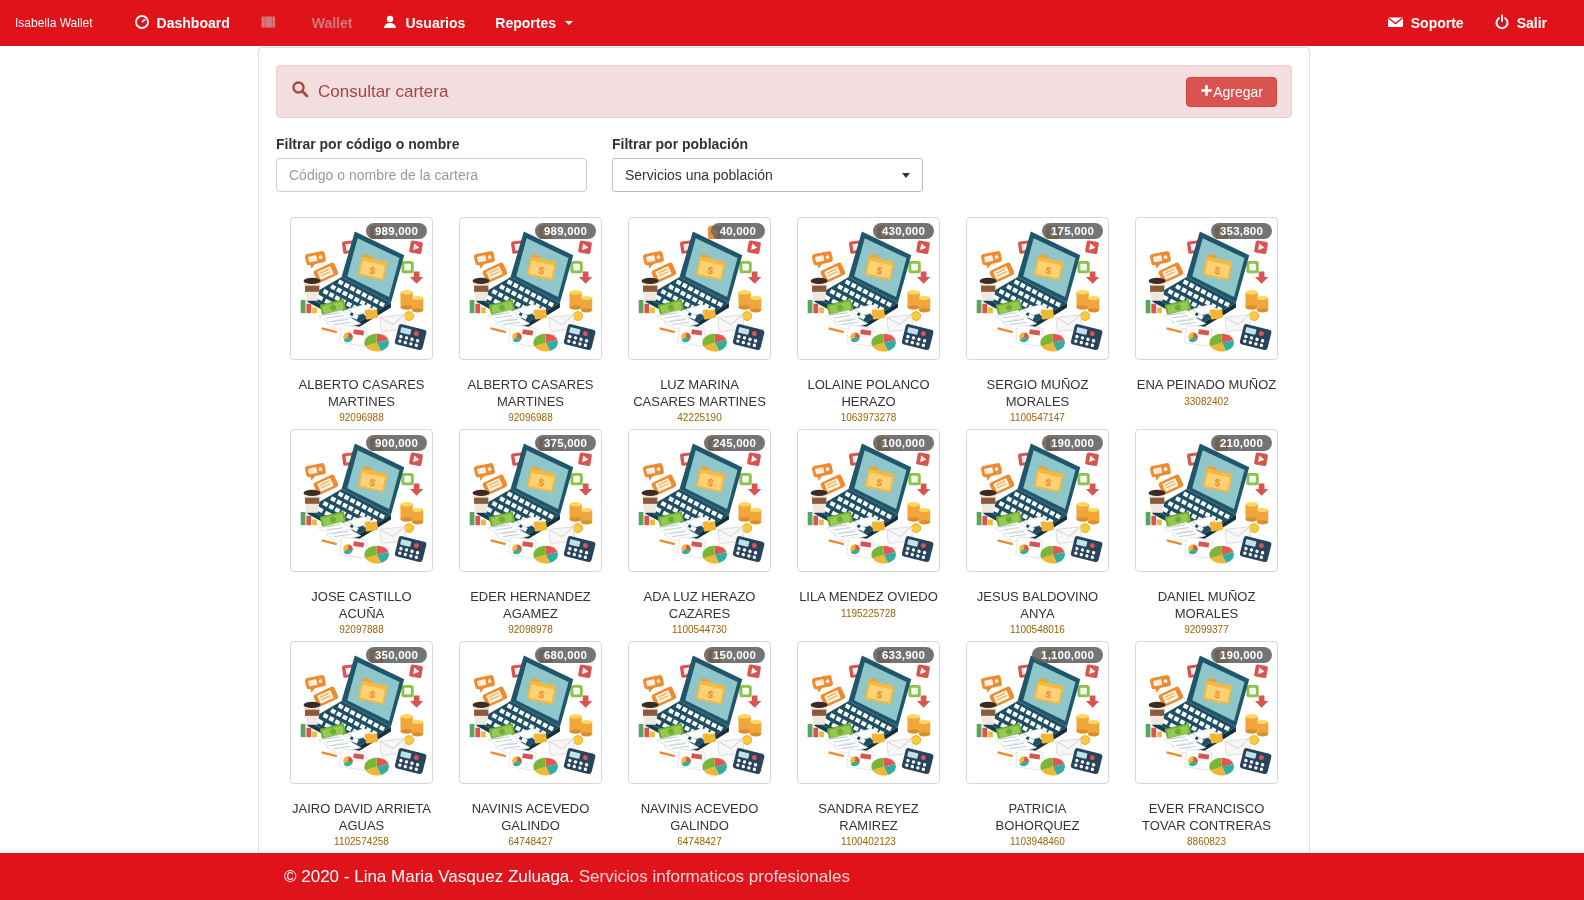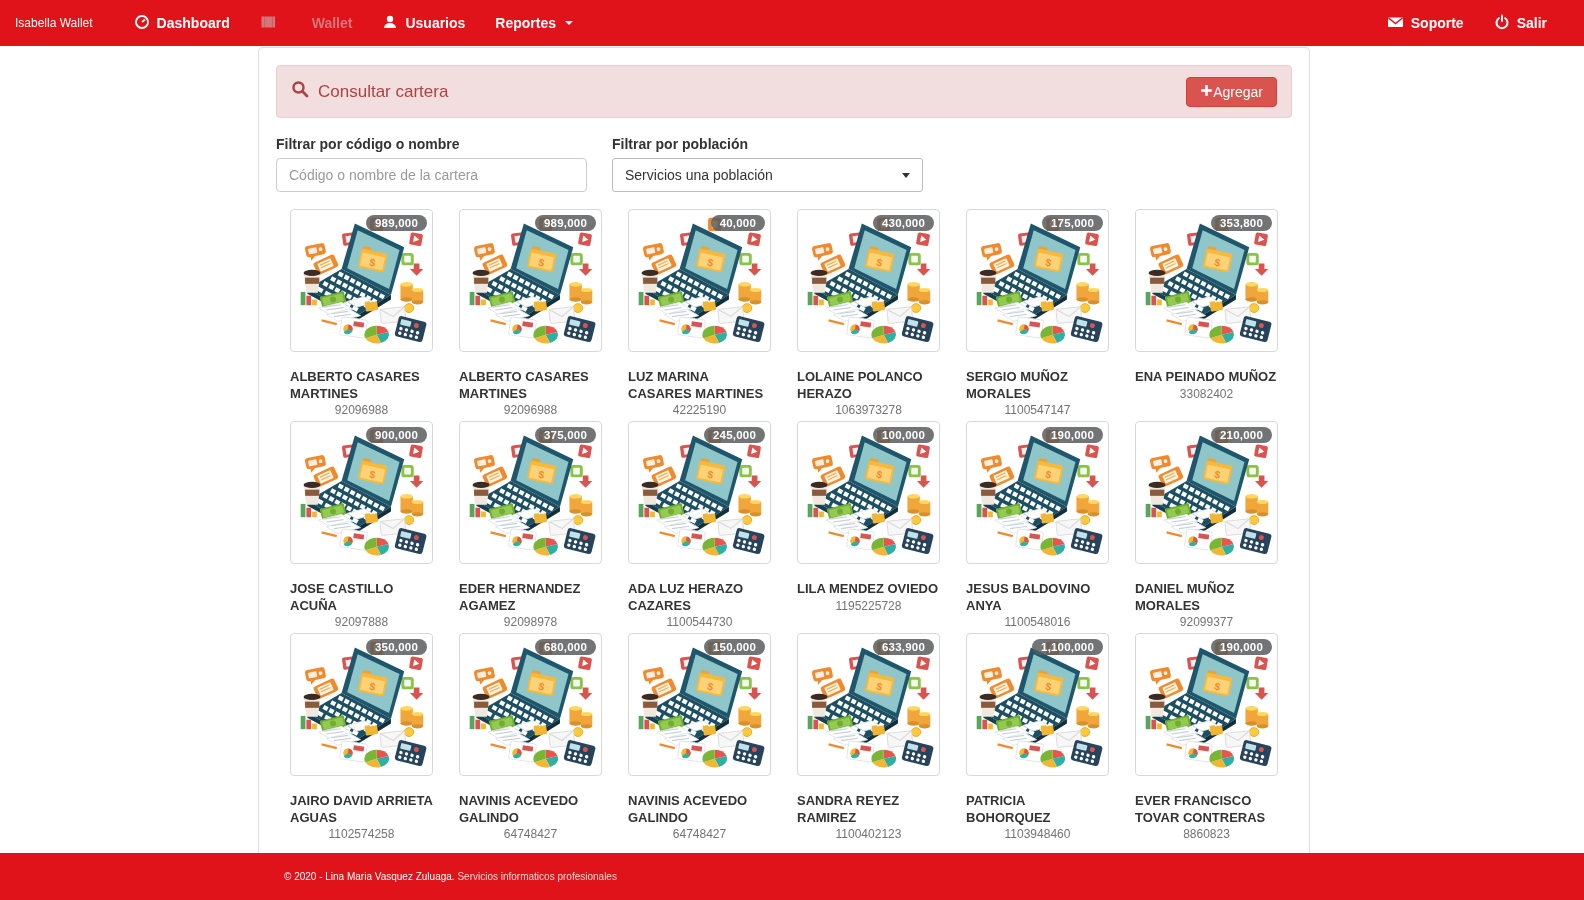--- a/index.html
+++ b/index.html
@@ -31,34 +31,34 @@
   .filter label{display:block;font-size:14px;font-weight:700;color:#333;margin-bottom:6px;}
   .filter input{width:100%;height:34px;box-sizing:border-box;border:1px solid #ccc;border-radius:4px;
     padding:6px 12px;font-size:14px;color:#555;font-family:inherit;outline:none;}
   .filter input::placeholder{color:#9a9a9a;}
   .select{width:100%;height:34px;box-sizing:border-box;border:1px solid #bbb;border-radius:3px;
     padding:6px 12px;font-size:14px;color:#333;display:flex;align-items:center;cursor:pointer;
     justify-content:space-between;background:#fff;}
   .select .sel-caret{width:0;height:0;border-left:4px solid transparent;border-right:4px solid transparent;
     border-top:5px solid #333;}
   
-  .grid{margin-top:17px;display:grid;grid-template-columns:repeat(6,143px);column-gap:26px;
+  .grid{margin-top:25px;display:grid;grid-template-columns:repeat(6,143px);column-gap:26px;
     justify-content:center;}
   .card{width:143px;height:212px;cursor:pointer;}
   .thumb{width:143px;height:143px;border:1px solid #d8d8d8;border-radius:4px;background:#fff;
     box-sizing:border-box;padding:4px;position:relative;}
   .thumb svg.illus{width:133px;height:133px;display:block;}
   .amount-badge{position:absolute;top:5px;right:5px;background:rgba(88,89,91,.84);color:#fff;
     font-size:11.5px;font-weight:700;padding:2px 9px;border-radius:9px;letter-spacing:.2px;}
-  .cname{margin-top:17px;font-size:13px;font-weight:700;color:#333;text-align:left;line-height:16.5px;}
-  .cid{font-size:12px;color:#737373;text-align:center;line-height:16px;}
+  .cname{margin-top:17px;font-size:13px;font-weight:400;color:#333;text-align:center;line-height:16.5px;}
+  .cid{font-size:10px;color:#a16207;text-align:center;line-height:16px;}
   
   .footer{position:fixed;left:0;right:0;bottom:0;height:47px;background:#e0121a;z-index:40;
     display:flex;align-items:center;}
-  .footer-inner{width:1016px;margin:8px auto;font-size:10px;color:#fff;}
+  .footer-inner{width:1016px;margin:8px auto;font-size:17px;color:#fff;}
   .footer-inner a{color:#f5d7d7;text-decoration:none;cursor:pointer;}
   .hidden-defs{position:absolute;width:0;height:0;overflow:hidden;}
 </style>
 </head>
 <body>
 
 <svg class="hidden-defs" xmlns="http://www.w3.org/2000/svg">
   <symbol id="illus" viewBox="0 0 140 140">
 
     <rect x="79" y="4" width="14" height="14" rx="3" fill="#ef8b2e"></rect>

